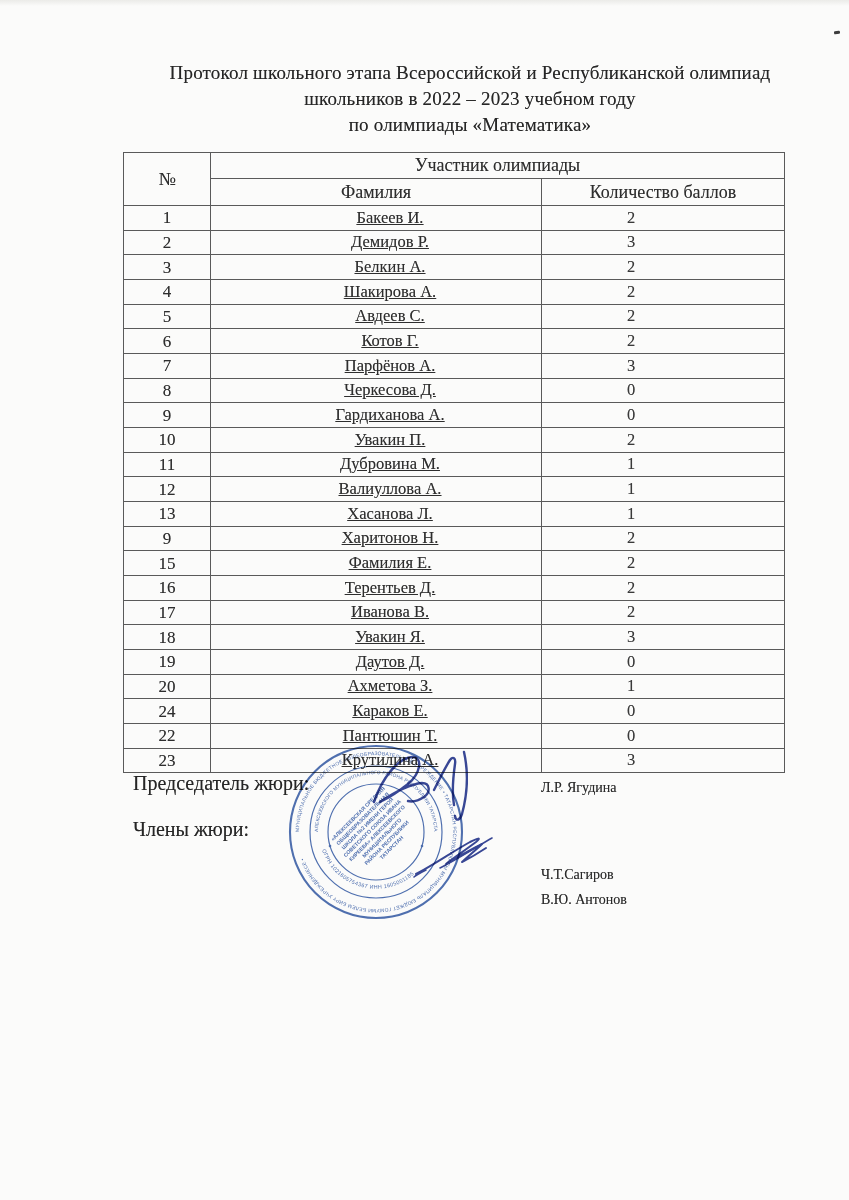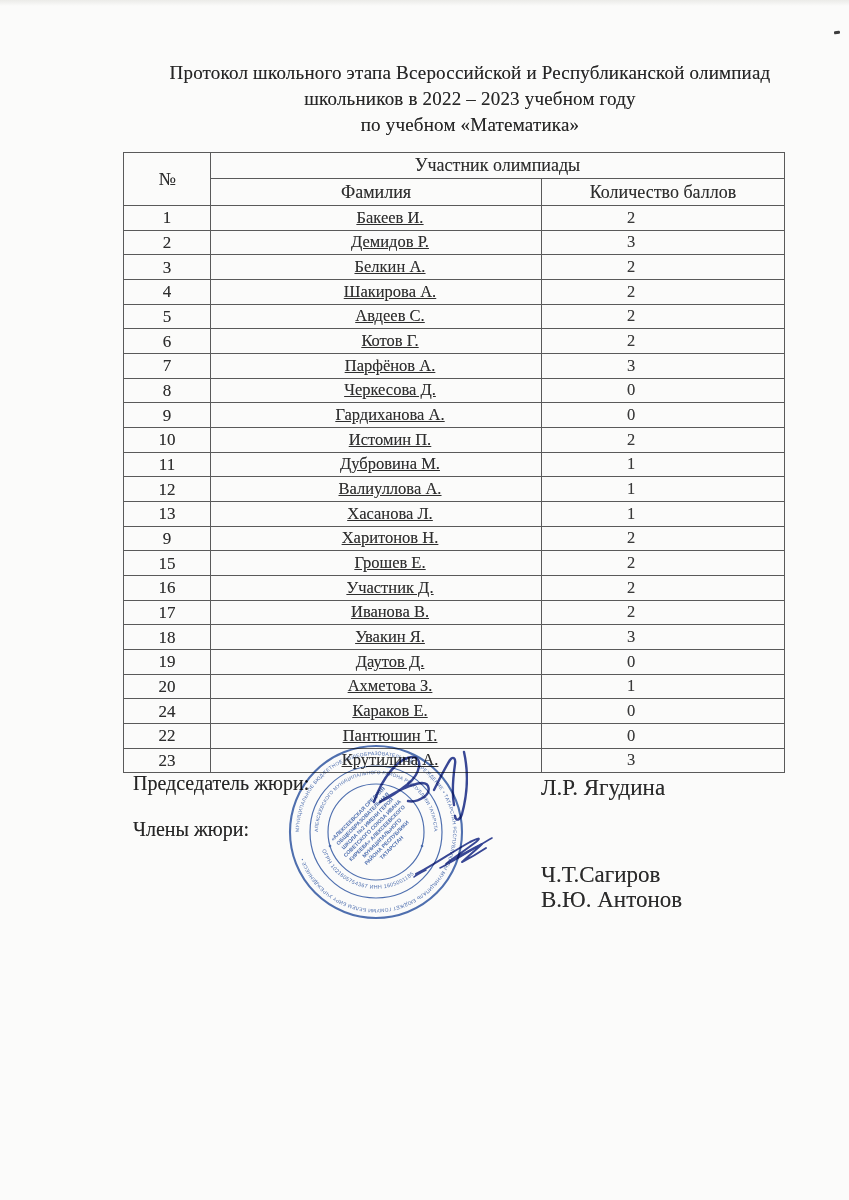--- a/index.html
+++ b/index.html
@@ -39,21 +39,21 @@
   tr.h2 th{height:26px;font-size:18px;margin-left:12px;}
   tbody.rows td{height:23.68px;line-height:1;}
   .c-num{text-align:center;font-size:17px;}
   .c-name{text-align:center;padding-left:28px !important;text-decoration:underline;}
   .c-score{text-align:center;padding-right:64px !important;color:#3a3a3a;}
   .footer-label{
     position:absolute;font-size:20px;color:#262626;
     text-shadow:0 0 .5px rgba(0,0,0,.4);white-space:nowrap;
   }
   .footer-name{
-    position:absolute;font-size:23px;color:#2a2a2a;
+    position:absolute;font-size:14px;color:#2a2a2a;
     text-shadow:0 0 .5px rgba(0,0,0,.4);white-space:nowrap;line-height:25px;
   }
   #chair-label{left:133px;top:772px;}
   #chair-name{left:541px;top:775px;}
   #members-label{left:133px;top:818px;}
   #member-names{left:541px;top:862px;}
   svg.stamp{
     position:absolute;left:286px;top:742px;
     mix-blend-mode:multiply;opacity:.92;
     font-family:"Liberation Sans", sans-serif;
@@ -67,21 +67,21 @@
   }
 </style>
 </head>
 <body>
 
 <div class="page">
 
   <div class="doc-title">
     <div>Протокол школьного этапа Всероссийской и Республиканской олимпиад</div>
     <div>школьников в 2022 – 2023 учебном году</div>
-    <div>по учебном «Математика»</div>
+    <div>по олимпиады «Математика»</div>
   </div>
 
   <table class="results">
     <colgroup>
       <col style="width:87px">
         <col style="width:331px">
         <col style="width:243px">
     </colgroup>
     <thead>
       <tr class="h1">
@@ -143,21 +143,21 @@
     </tr>
 
     <tr>
       <td class="c-num">9</td>
       <td class="c-name">Гардиханова А.</td>
       <td class="c-score">0</td>
     </tr>
 
     <tr>
       <td class="c-num">10</td>
-      <td class="c-name">Истомин П.</td>
+      <td class="c-name">Увакин П.</td>
       <td class="c-score">2</td>
     </tr>
 
     <tr>
       <td class="c-num">11</td>
       <td class="c-name">Дубровина М.</td>
       <td class="c-score">1</td>
     </tr>
 
     <tr>
@@ -173,27 +173,27 @@
     </tr>
 
     <tr>
       <td class="c-num">9</td>
       <td class="c-name">Харитонов Н.</td>
       <td class="c-score">2</td>
     </tr>
 
     <tr>
       <td class="c-num">15</td>
-      <td class="c-name">Грошев Е.</td>
+      <td class="c-name">Фамилия Е.</td>
       <td class="c-score">2</td>
     </tr>
 
     <tr>
       <td class="c-num">16</td>
-      <td class="c-name">Участник Д.</td>
+      <td class="c-name">Терентьев Д.</td>
       <td class="c-score">2</td>
     </tr>
 
     <tr>
       <td class="c-num">17</td>
       <td class="c-name">Иванова В.</td>
       <td class="c-score">2</td>
     </tr>
 
     <tr>

